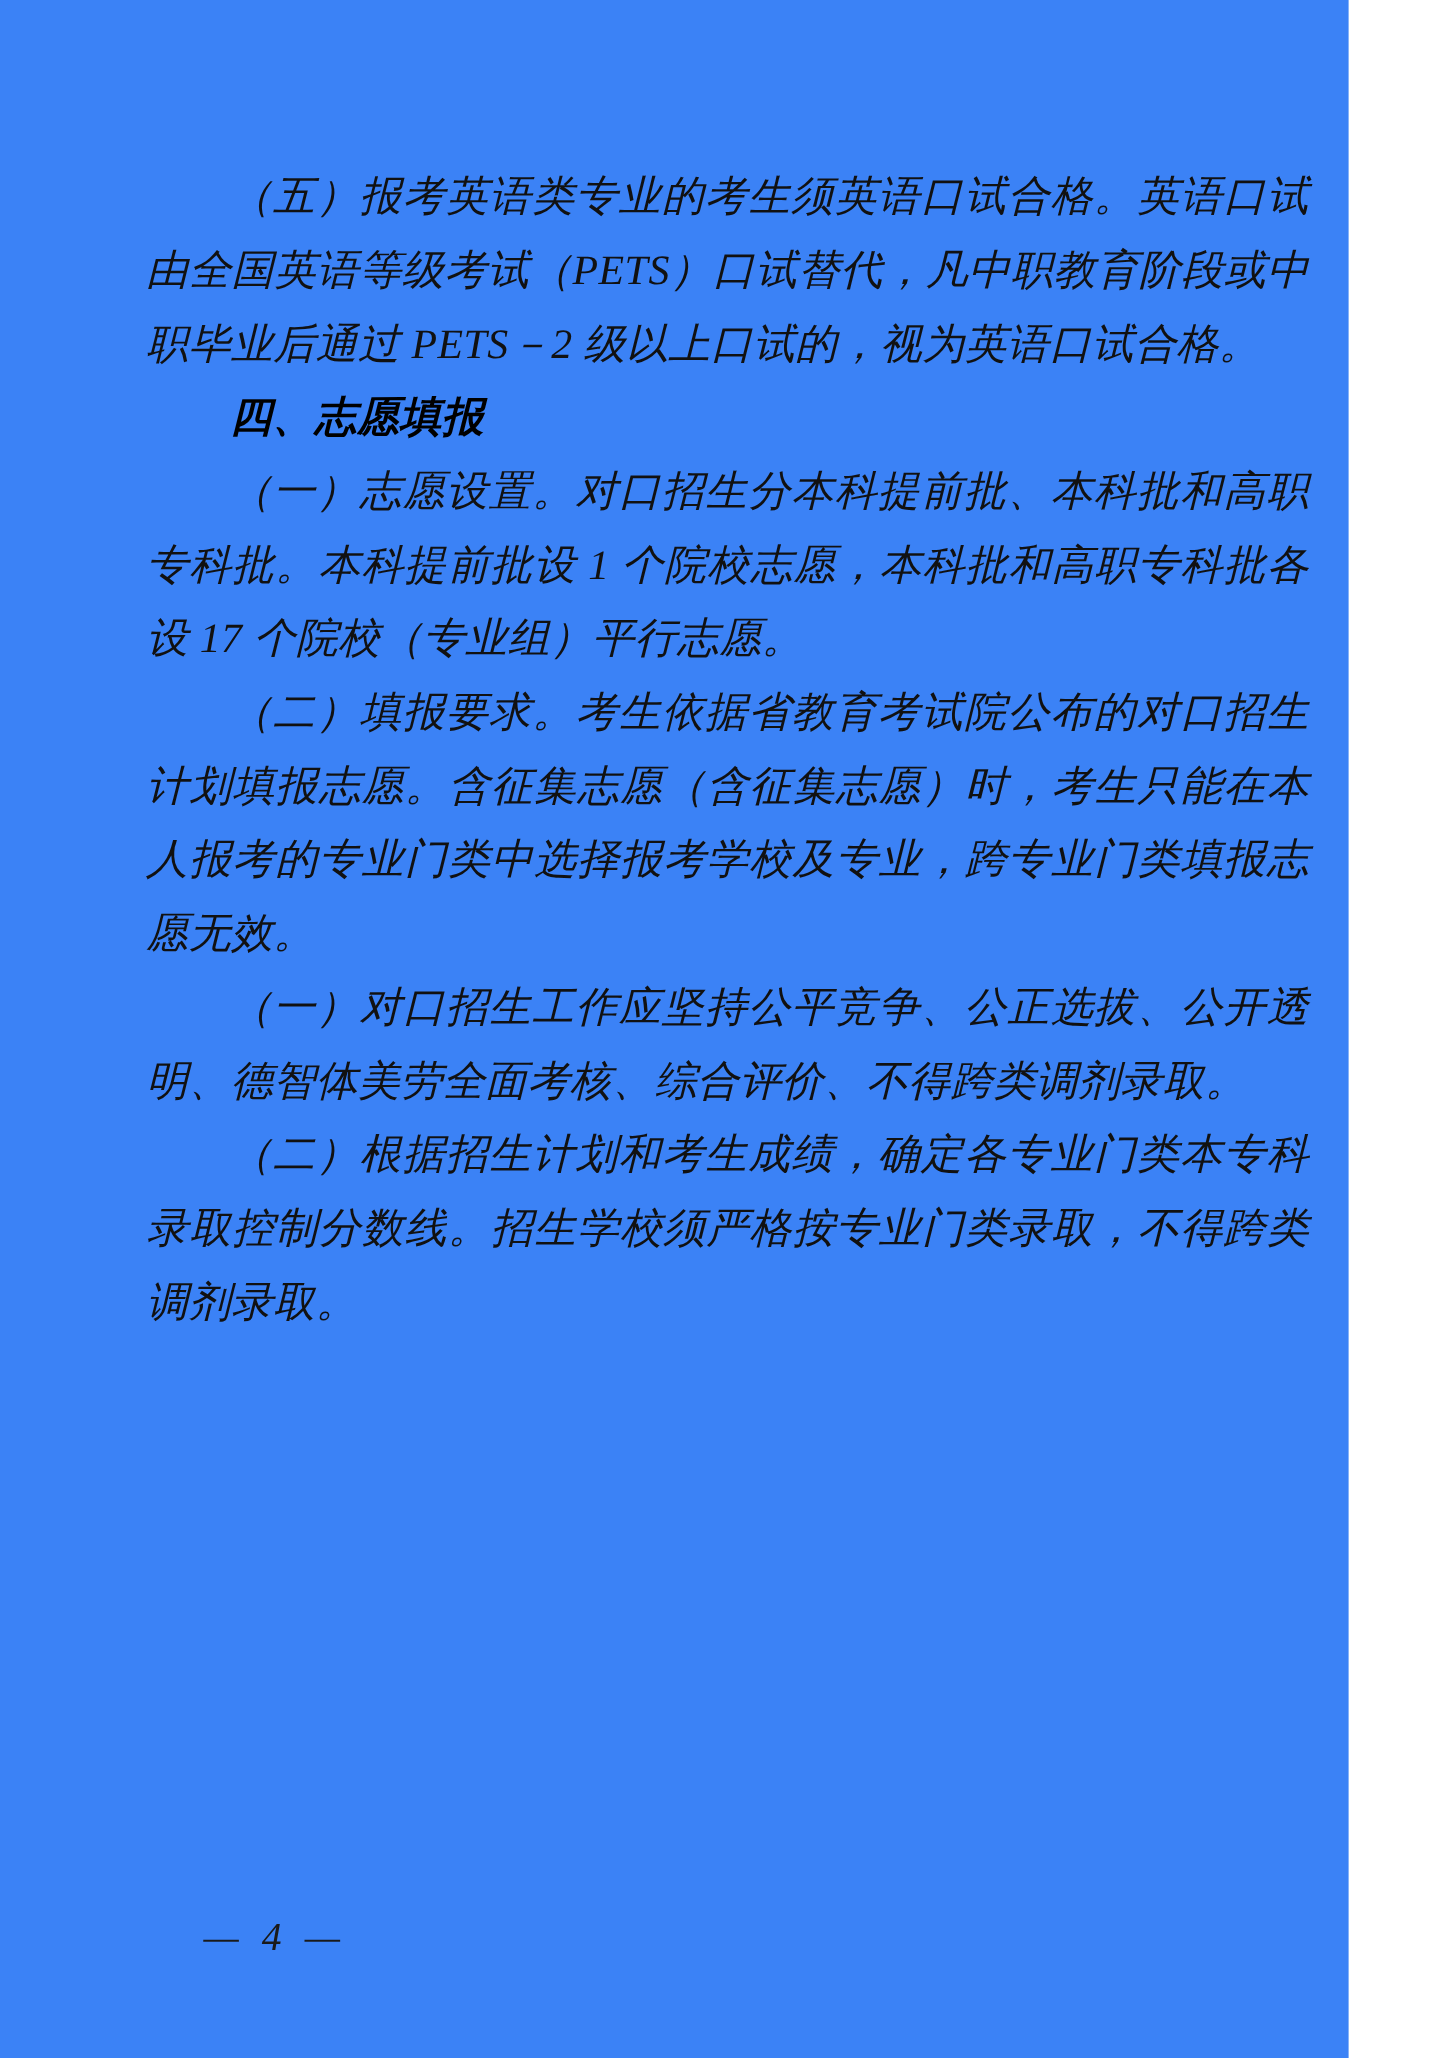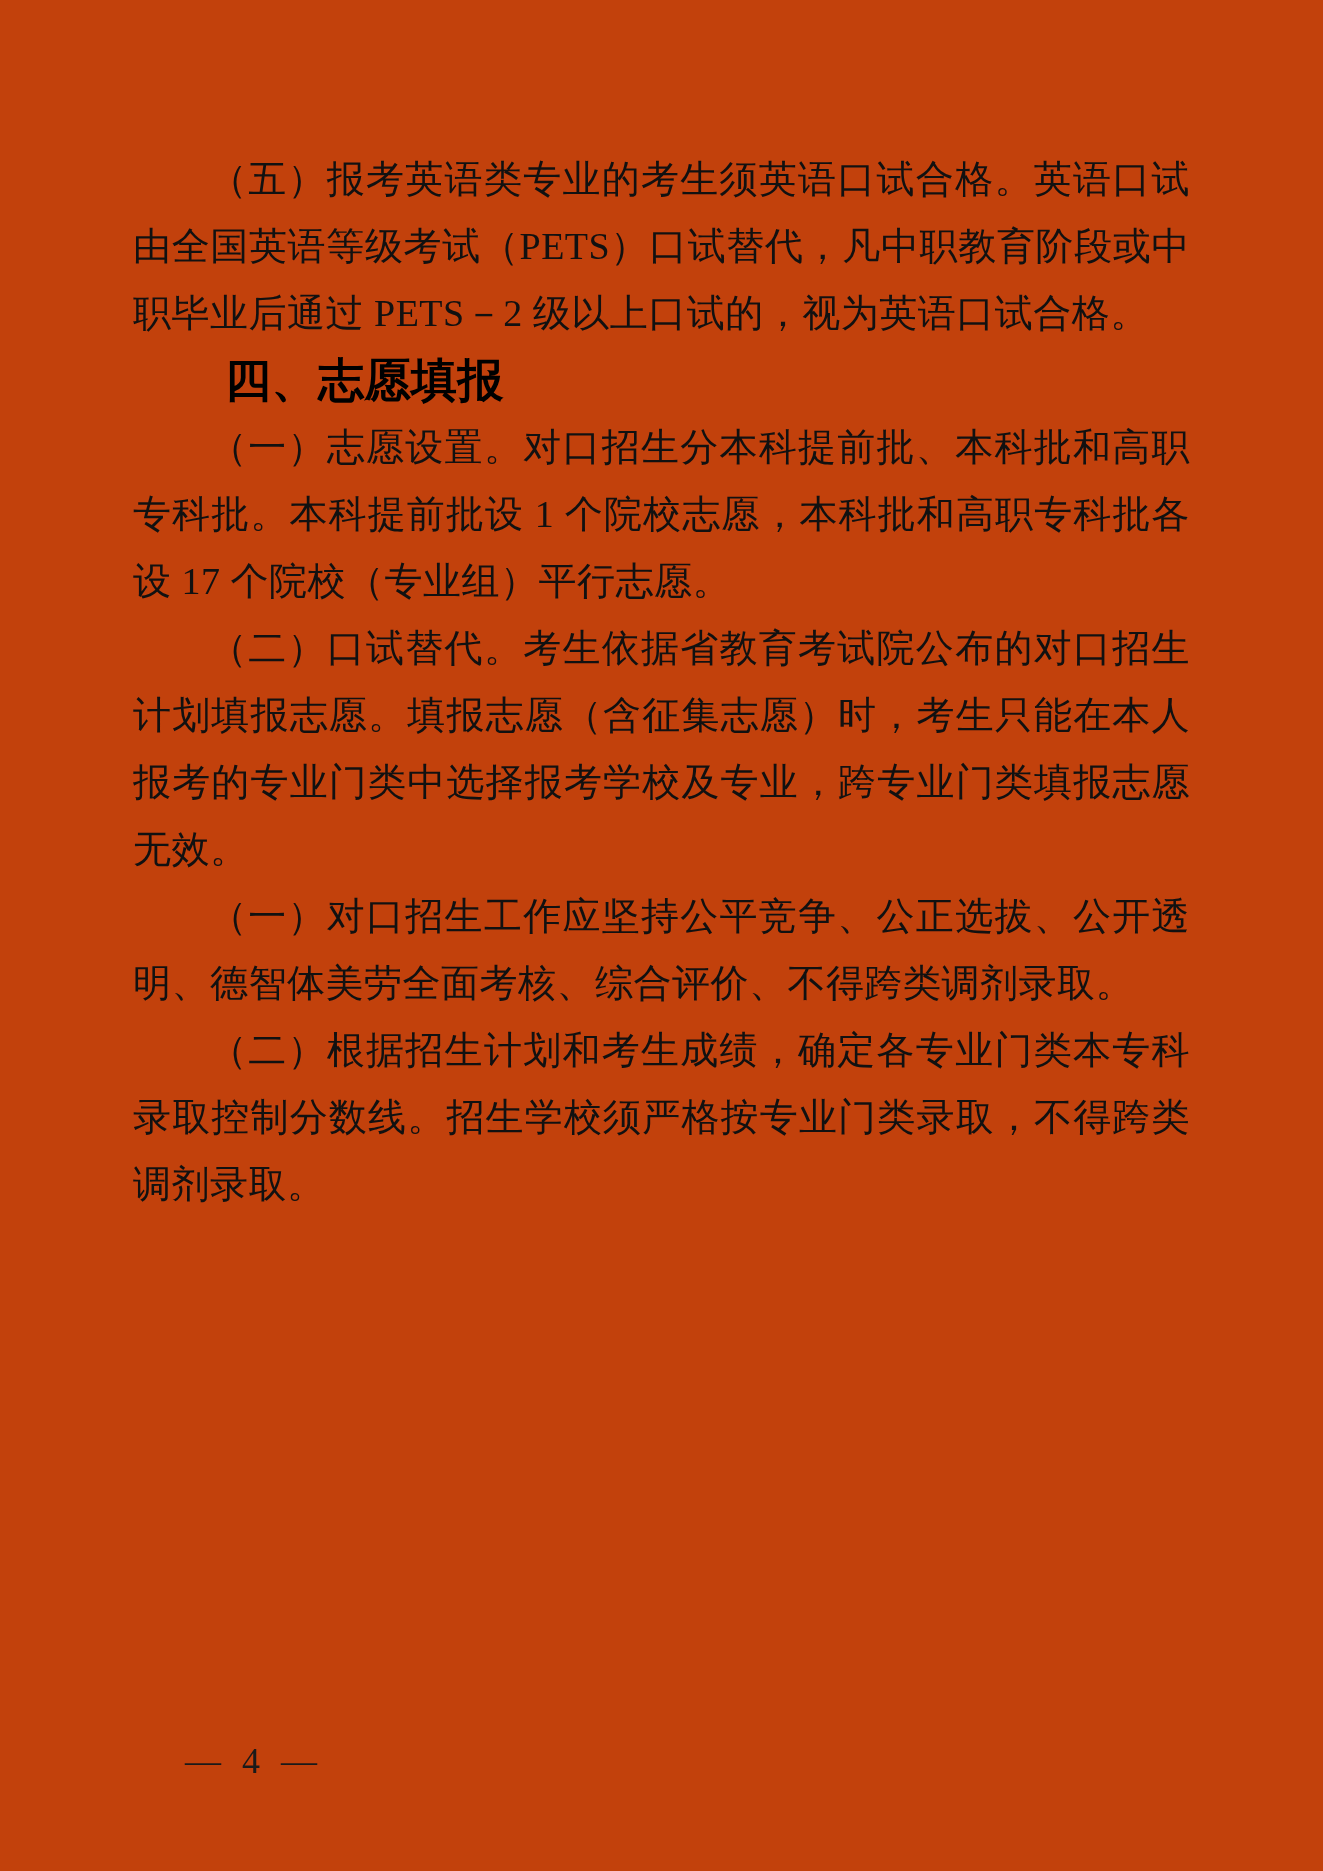--- a/index.html
+++ b/index.html
@@ -2,46 +2,47 @@
 <html><head>
 <meta charset="utf-8">
 <style>
   html, body {
     margin: 0;
     padding: 0;
     background: #ffffff;
   }
   .page {
     position: relative;
-    width: 1323px;
+    width: 1226px;
     height: 1871px;
-    background: #c2410c;
+    background: #3b82f6;
     overflow: hidden;
     font-family: "Liberation Serif", "DejaVu Serif", serif;
     color: #111111;
+    font-style: italic;
   }
   .content {
     position: absolute;
     left: 133px;
     top: 146px;
     width: 1057px;
   }
   .para {
     margin: 0;
     font-size: 38px;
     line-height: 67px;
     text-align: justify;
     text-indent: 2em;
     letter-spacing: 0.5px;
     font-family: "Liberation Serif", "DejaVu Serif", serif;
     color: #111111;
   }
   .heading {
     margin: 0;
-    font-size: 46px;
+    font-size: 38px;
     line-height: 67px;
     text-indent: 2em;
     font-weight: 700;
     letter-spacing: 0.5px;
     font-family: "Liberation Sans", "DejaVu Sans", sans-serif;
     color: #000000;
   }
   .footer {
     position: absolute;
     left: 185px;
@@ -54,18 +55,18 @@
   }
 </style>
 </head>
 <body>
 
 <div class="page">
   <div class="content">
     <p class="para">（五）报考英语类专业的考生须英语口试合格。英语口试由全国英语等级考试（PETS）口试替代，凡中职教育阶段或中职毕业后通过 PETS－2 级以上口试的，视为英语口试合格。</p>
     <p class="heading">四、志愿填报</p>
     <p class="para">（一）志愿设置。对口招生分本科提前批、本科批和高职专科批。本科提前批设 1 个院校志愿，本科批和高职专科批各设 17 个院校（专业组）平行志愿。</p>
-    <p class="para">（二）口试替代。考生依据省教育考试院公布的对口招生计划填报志愿。填报志愿（含征集志愿）时，考生只能在本人报考的专业门类中选择报考学校及专业，跨专业门类填报志愿无效。</p>
+    <p class="para">（二）填报要求。考生依据省教育考试院公布的对口招生计划填报志愿。含征集志愿（含征集志愿）时，考生只能在本人报考的专业门类中选择报考学校及专业，跨专业门类填报志愿无效。</p>
     <p class="para">（一）对口招生工作应坚持公平竞争、公正选拔、公开透明、德智体美劳全面考核、综合评价、不得跨类调剂录取。</p>
     <p class="para">（二）根据招生计划和考生成绩，确定各专业门类本专科录取控制分数线。招生学校须严格按专业门类录取，不得跨类调剂录取。</p>
   </div>
   <div class="footer">— 4 —</div>
 </div>
 
 </body></html>

